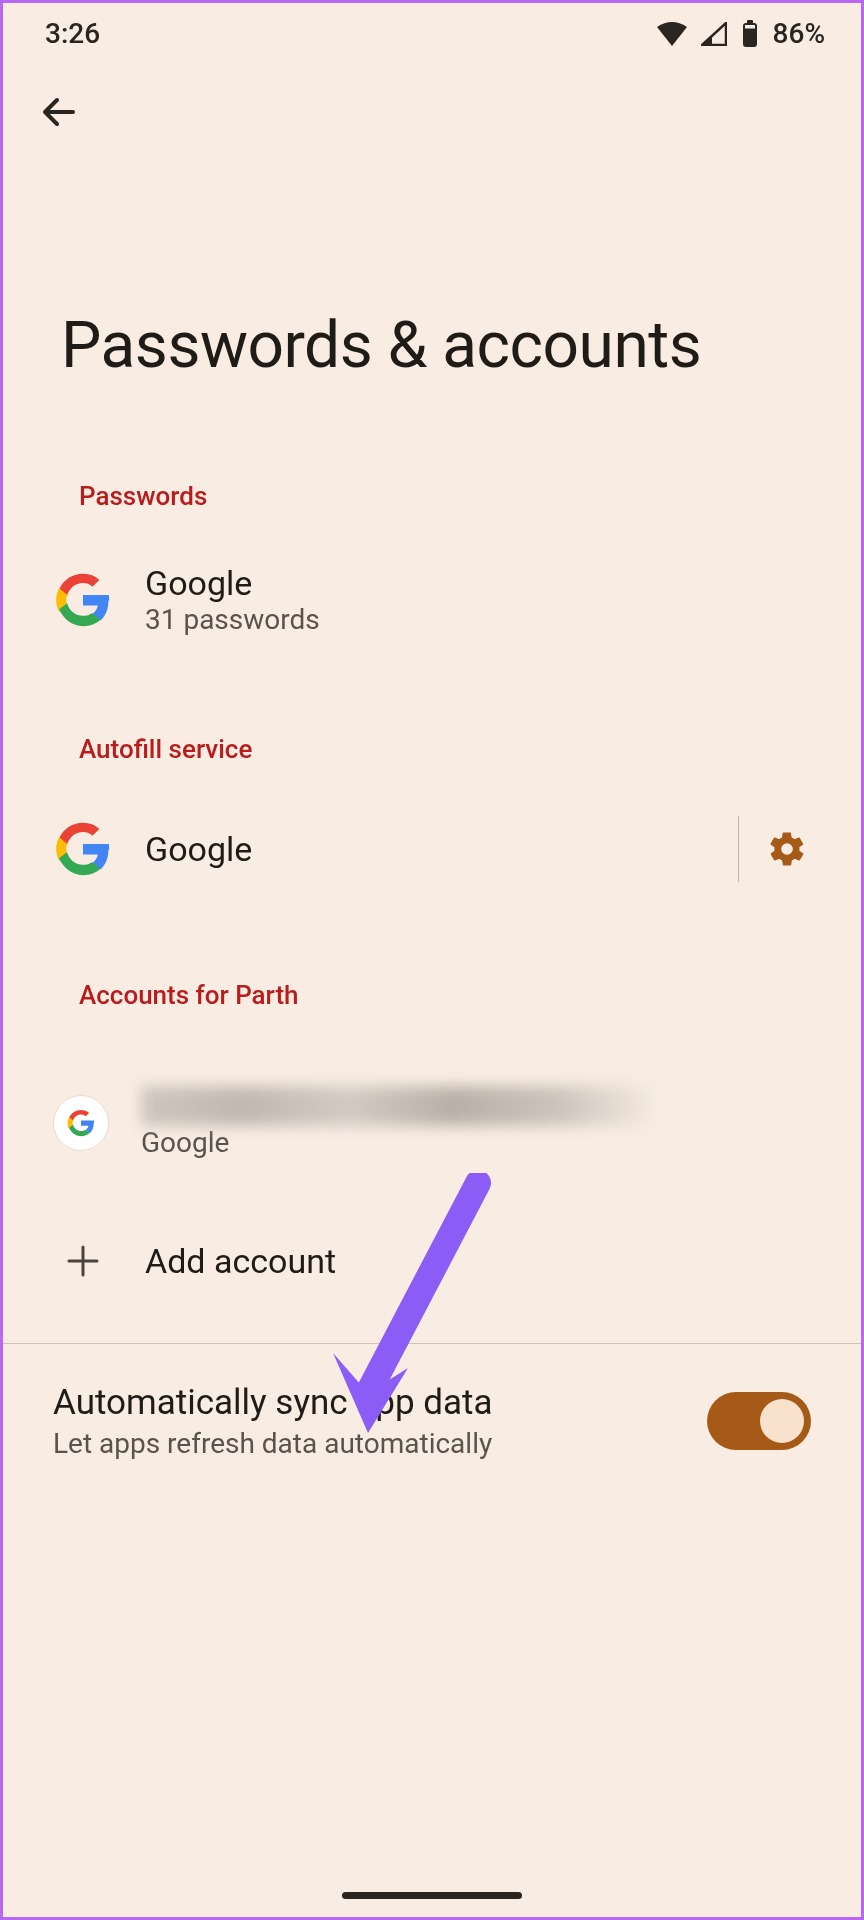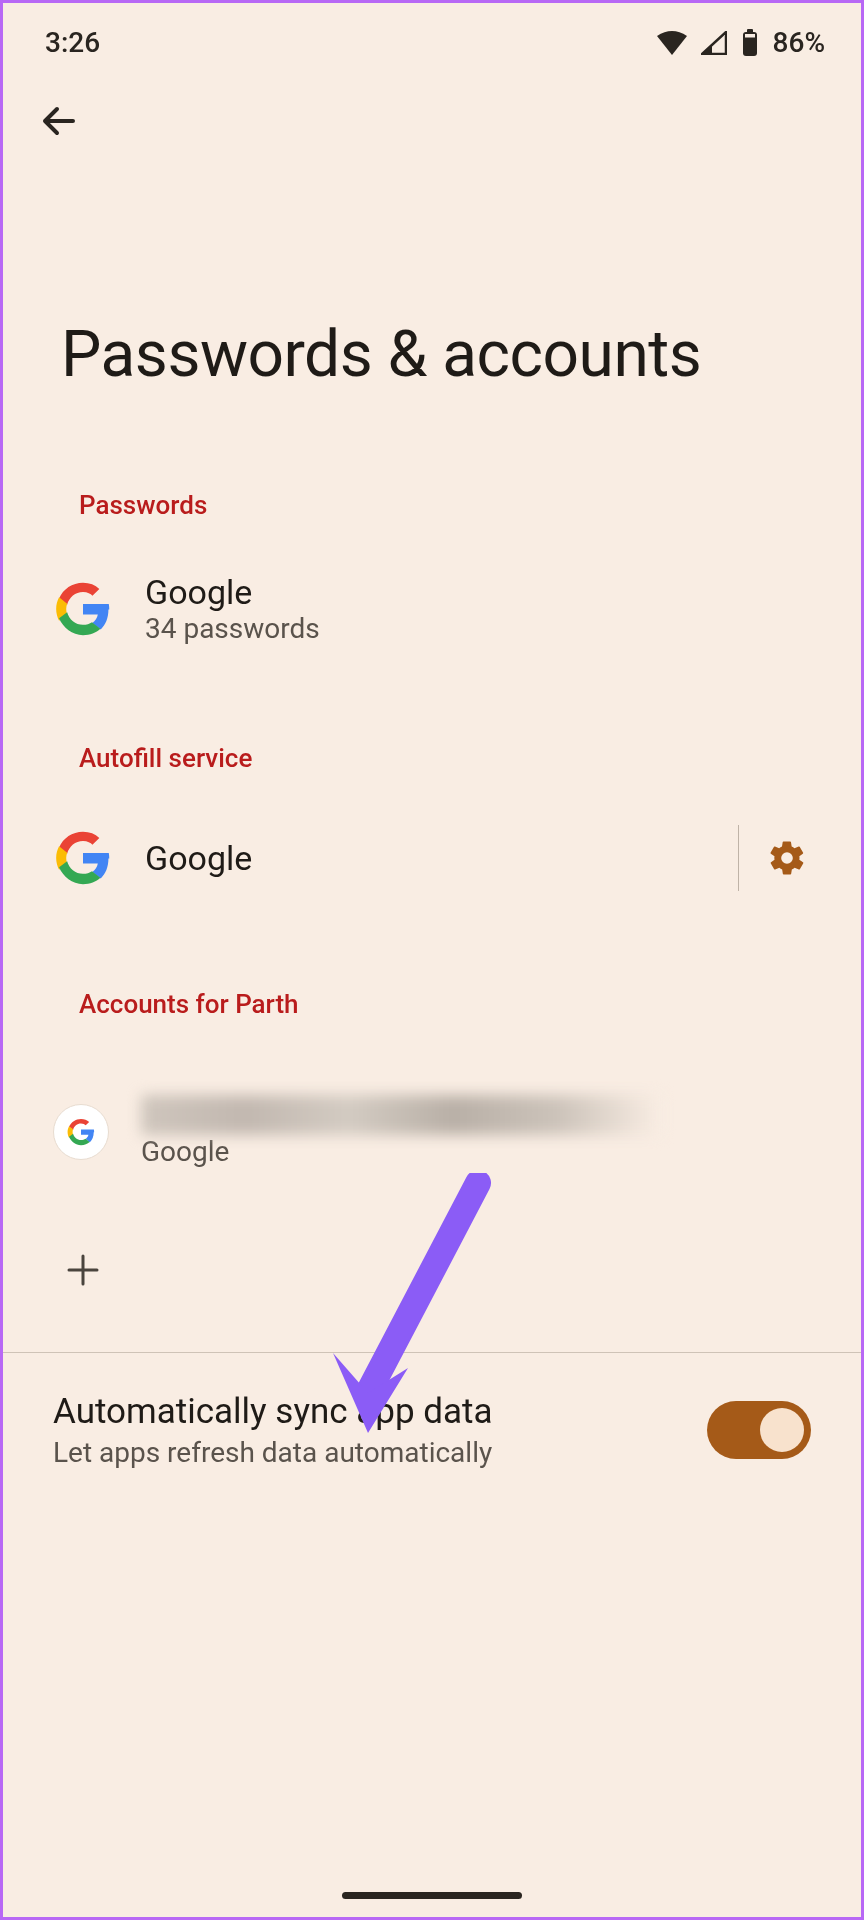--- a/index.html
+++ b/index.html
@@ -13,21 +13,21 @@
     height: 1920px;
     background: #f9ede3;
     border: 3px solid #b868f5;
     position: relative;
     overflow: hidden;
   }
   .status-bar {
     display: flex;
     justify-content: space-between;
     align-items: center;
-    padding: 23px 36px 10px 42px;
+    padding: 14px 36px 10px 42px;
     font-size: 28px;
     color: #2a2520;
     font-weight: 500;
   }
   .status-right {
     display: flex;
     align-items: center;
     gap: 14px;
   }
   .status-right svg {
@@ -211,21 +211,21 @@
   <div class="list-icon">
     <svg width="56" height="56" viewBox="0 0 48 48">
       <path fill="#EA4335" d="M24 9.5c3.9 0 6.6 1.7 8.1 3.1l5.9-5.8C34.4 3.4 29.7 1.5 24 1.5 14.8 1.5 6.9 7 3.5 15l6.9 5.4C12 14.1 17.5 9.5 24 9.5z"></path>
       <path fill="#4285F4" d="M46.5 24.5c0-1.6-.1-3.2-.4-4.7H24v9h12.7c-.5 2.9-2.2 5.4-4.7 7.1l7.2 5.6c4.2-3.9 6.6-9.7 6.6-17z"></path>
       <path fill="#FBBC05" d="M10.4 28.6c-.5-1.5-.8-3-.8-4.6s.3-3.1.8-4.6L3.5 14C1.9 17.1 1 20.4 1 24s.9 6.9 2.5 10l6.9-5.4z"></path>
       <path fill="#34A853" d="M24 46.5c6.1 0 11.2-2 14.9-5.5l-7.2-5.6c-2 1.4-4.6 2.2-7.7 2.2-6.5 0-12-4.6-13.6-10.8L3.5 32c3.4 8 11.3 14.5 20.5 14.5z"></path>
     </svg>
   </div>
   <div class="list-text">
     <div class="list-title">Google</div>
-    <div class="list-subtitle">34 passwords</div>
+    <div class="list-subtitle">31 passwords</div>
   </div>
 </div>
 
 <div class="spacer-md"></div>
 
 <div class="section-header">Autofill service</div>
 
 <div class="list-item">
   <div class="list-icon">
     <svg width="56" height="56" viewBox="0 0 48 48">
@@ -270,20 +270,23 @@
 </div>
 
 <div class="spacer-sm"></div>
 
 <div class="list-item">
   <div class="list-icon">
     <svg width="40" height="40" viewBox="0 0 40 40">
       <path d="M20 6 L20 34 M6 20 L34 20" stroke="#4a443d" stroke-width="3" stroke-linecap="round"></path>
     </svg>
   </div>
+  <div class="list-text">
+    <div class="list-title">Add account</div>
+  </div>
 </div>
 
 <hr class="hr-full">
 
 <div class="sync-row">
   <div class="sync-text">
     <div class="sync-title">Automatically sync app data</div>
     <div class="sync-sub">Let apps refresh data automatically</div>
   </div>
   <div class="toggle"></div>

